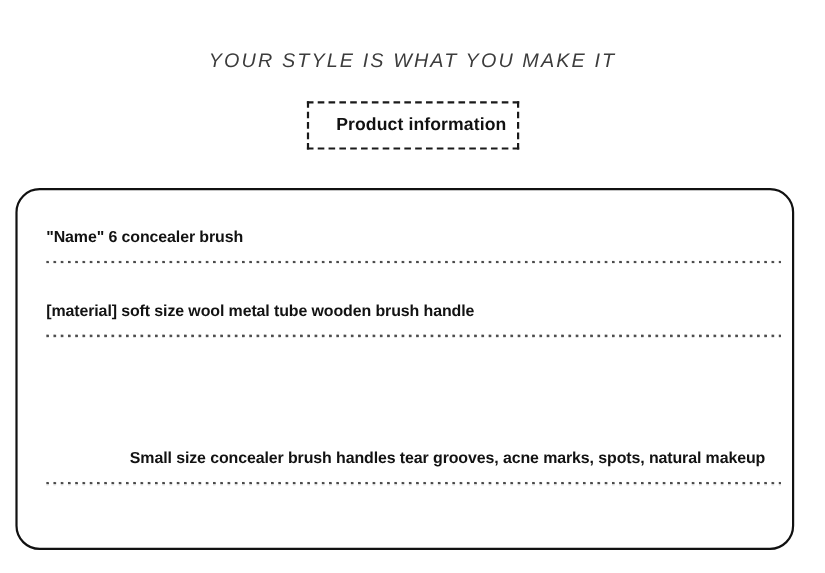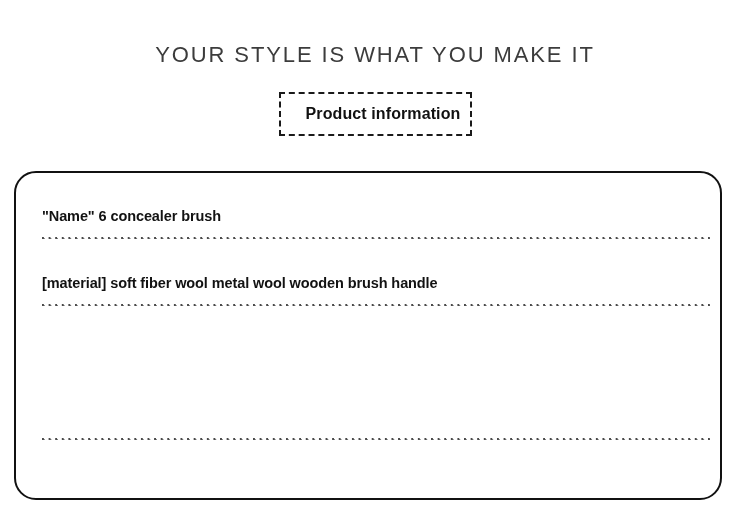--- a/index.html
+++ b/index.html
@@ -23,26 +23,27 @@
   }
 
   
   .header-title {
     position: absolute;
     left: 0;
     top: 41px;
     width: 750px;
     text-align: center;
     font-family: "Liberation Sans", sans-serif;
-    font-size: 22px;
+    font-size: 18px;
     font-weight: 300;
     letter-spacing: 1.9px;
     color: #3c3c3c;
     white-space: nowrap;
     line-height: 28px;
+    font-style: italic;
   }
 
   
   .badge-wrap {
     position: absolute;
     left: 0;
     top: 92px;
     width: 750px;
     display: flex;
     justify-content: center;
@@ -147,25 +148,26 @@
 
   <div class="info-panel">
     <ul class="spec-list">
 
       <li class="spec-row r0">
         <span class="spec-text">"Name" 6 concealer brush</span>
         <span class="spec-divider"></span>
       </li>
 
       <li class="spec-row r1">
-        <span class="spec-text">[material] soft fiber wool metal wool wooden brush handle</span>
+        <span class="spec-text">[material] soft size wool metal tube wooden brush handle</span>
         <span class="spec-divider"></span>
       </li>
 
 
       <li class="spec-row r3 indented">
+        <span class="spec-text">Small size concealer brush handles tear grooves, acne marks, spots, natural makeup</span>
         <span class="spec-divider"></span>
       </li>
 
     </ul>
   </div>
 
 </div>
 
 </body></html>

